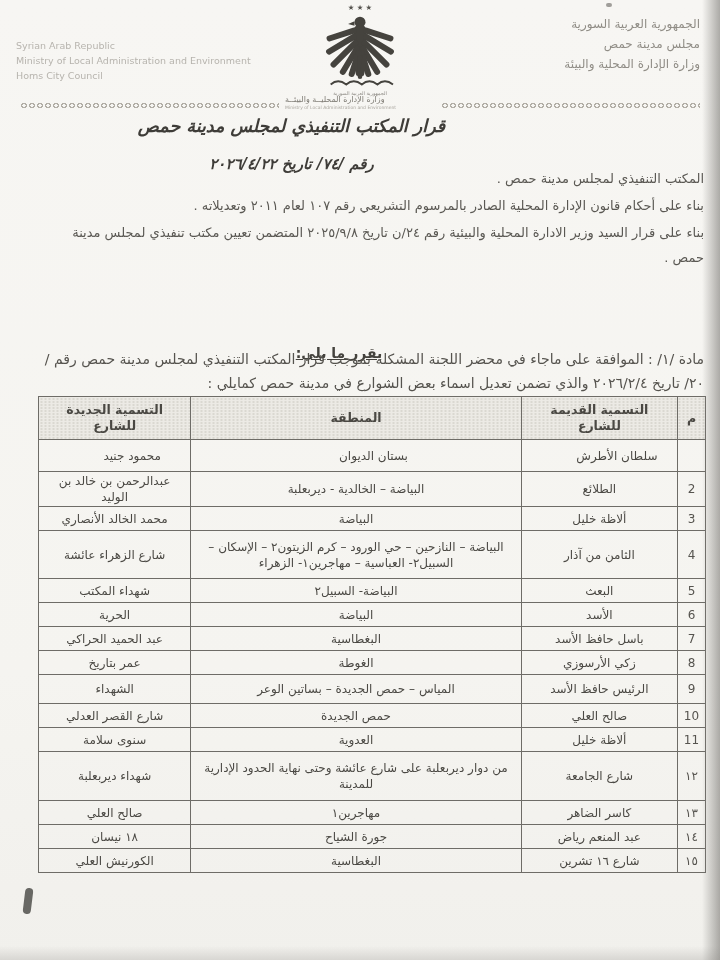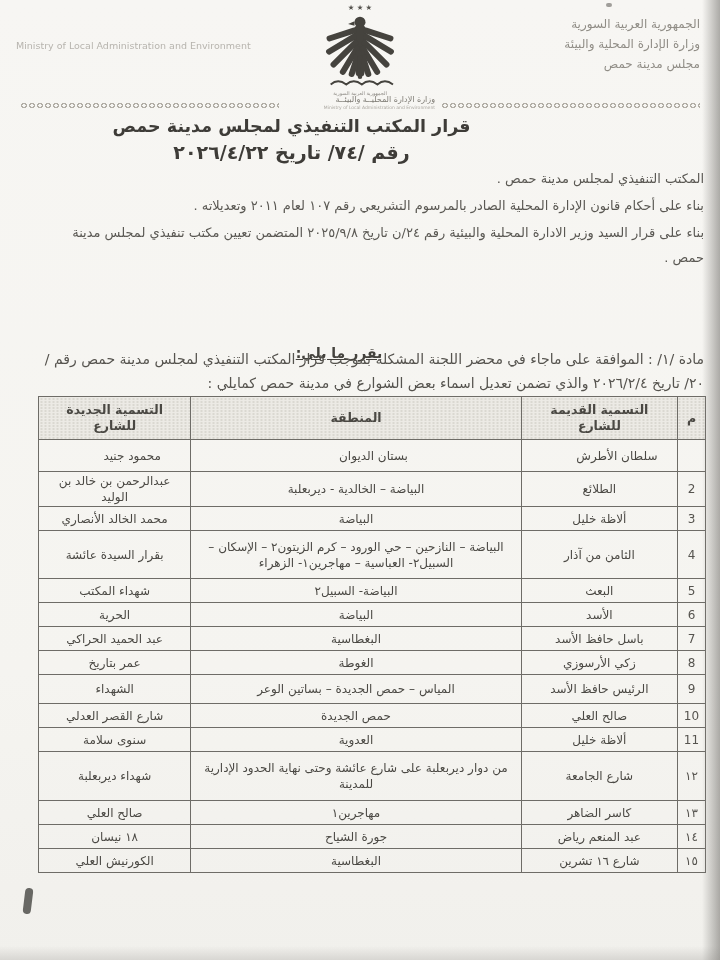--- a/index.html
+++ b/index.html
@@ -27,28 +27,28 @@
   .hdr-en{position:absolute;top:38px;left:16px;width:300px;text-align:left;direction:ltr;
     font-size:9.5px;line-height:15px;color:#b7b4ae;filter:blur(.4px);}
   .emblem{position:absolute;top:2px;left:300px;width:120px;text-align:center;}
   .emblem svg{filter:blur(.4px);}
   .emblem-caption{font-size:5px;color:#8d8a84;margin-top:-4px;filter:blur(.3px);}
 
   .ornament{position:absolute;top:96px;left:20px;width:680px;display:flex;align-items:center;direction:rtl;}
   .chain{flex:1;height:7px;margin-top:2px;
     background:radial-gradient(circle at 4px 3.5px,rgba(0,0,0,0) 1.6px,#a6a299 1.8px,#a6a299 2.7px,rgba(0,0,0,0) 2.9px);
     background-size:8px 7px;opacity:.85;filter:blur(.3px);}
-  .seal{width:150px;text-align:right;line-height:8px;padding:0 6px;}
+  .seal{width:150px;text-align:left;line-height:8px;padding:0 6px;}
   .seal-l1{font-size:8px;color:#7d7a73;white-space:nowrap;filter:blur(.25px);}
   .seal-l2{font-size:4.5px;color:#aaa7a0;direction:ltr;filter:blur(.35px);}
 
   
-  .title{position:absolute;top:116px;left:0;width:583px;text-align:center;color:#3e3c38;}
+  .title{position:absolute;top:116px;left:0;width:583px;text-align:center;color:#3e3c38;font-style:italic;}
   .title .t1{font-size:17.5px;font-weight:bold;letter-spacing:.2px;}
-  .title .t2{font-size:19px;font-weight:bold;margin-top:5px;}
+  .title .t2{font-size:15px;font-weight:bold;margin-top:19px;}
 
   
   .paras{position:absolute;top:167px;right:16px;left:40px;font-size:13px;line-height:24.5px;
     color:#5a5853;text-align:right;}
   .paras p{margin:0 0 2.5px 0;}
 
   .decree{position:absolute;top:345px;left:0;width:678px;text-align:center;
     font-size:14px;font-weight:bold;color:#44423d;text-decoration:underline;}
   .article{position:absolute;top:347px;right:16px;left:36px;font-size:14px;line-height:24px;
     color:#55534e;}
@@ -74,26 +74,28 @@
   col.c-new{width:152px;}
   td[data-name="cell-num"]{font-size:12px;color:#56544f;}
 </style>
 </head>
 <body>
 
 <div class="page" data-name="scanned-decree-page">
 
   <div class="hdr-ar" data-name="letterhead-arabic">
     <div data-name="letterhead-ar-line">الجمهورية العربية السورية</div>
+    <div data-name="letterhead-ar-line">مجلس مدينة حمص</div>
     <div data-name="letterhead-ar-line">وزارة الإدارة المحلية والبيئة</div>
-    <div data-name="letterhead-ar-line">مجلس مدينة حمص</div>
   </div>
 
   <div class="hdr-en" data-name="letterhead-english">
+    <div data-name="letterhead-en-line">Syrian Arab Republic</div>
     <div data-name="letterhead-en-line">Ministry of Local Administration and Environment</div>
+    <div data-name="letterhead-en-line">Homs City Council</div>
   </div>
 
   <div class="emblem" data-name="syrian-eagle-emblem">
     <svg width="112" height="88" viewBox="0 0 120 96" data-name="eagle-icon">
       <g fill="#45433e">
         <text x="60" y="9" text-anchor="middle" font-size="8" fill="#55534e" data-name="emblem-stars">★ ★ ★</text>
 
         <circle cx="60" cy="22" r="6"></circle>
         <polygon points="54,21 47,24 54,26"></polygon>
         <rect x="53" y="25" width="14" height="34" rx="6"></rect>
@@ -182,21 +184,21 @@
           <tr data-name="table-row">
             <td data-name="cell-num">3</td>
             <td data-name="cell-old">ألاظة خليل</td>
             <td data-name="cell-area">البياضة</td>
             <td data-name="cell-new">محمد الخالد الأنصاري</td>
           </tr>
           <tr data-name="table-row">
             <td data-name="cell-num">4</td>
             <td data-name="cell-old">الثامن من آذار</td>
             <td data-name="cell-area">البياضة – النازحين – حي الورود – كرم الزيتون٢ – الإسكان – السبيل٢- العباسية – مهاجرين١- الزهراء</td>
-            <td data-name="cell-new">بقرار السيدة عائشة</td>
+            <td data-name="cell-new">شارع الزهراء عائشة</td>
           </tr>
           <tr data-name="table-row">
             <td data-name="cell-num">5</td>
             <td data-name="cell-old">البعث</td>
             <td data-name="cell-area">البياضة- السبيل٢</td>
             <td data-name="cell-new">شهداء المكتب</td>
           </tr>
           <tr data-name="table-row">
             <td data-name="cell-num">6</td>
             <td data-name="cell-old">الأسد</td>

